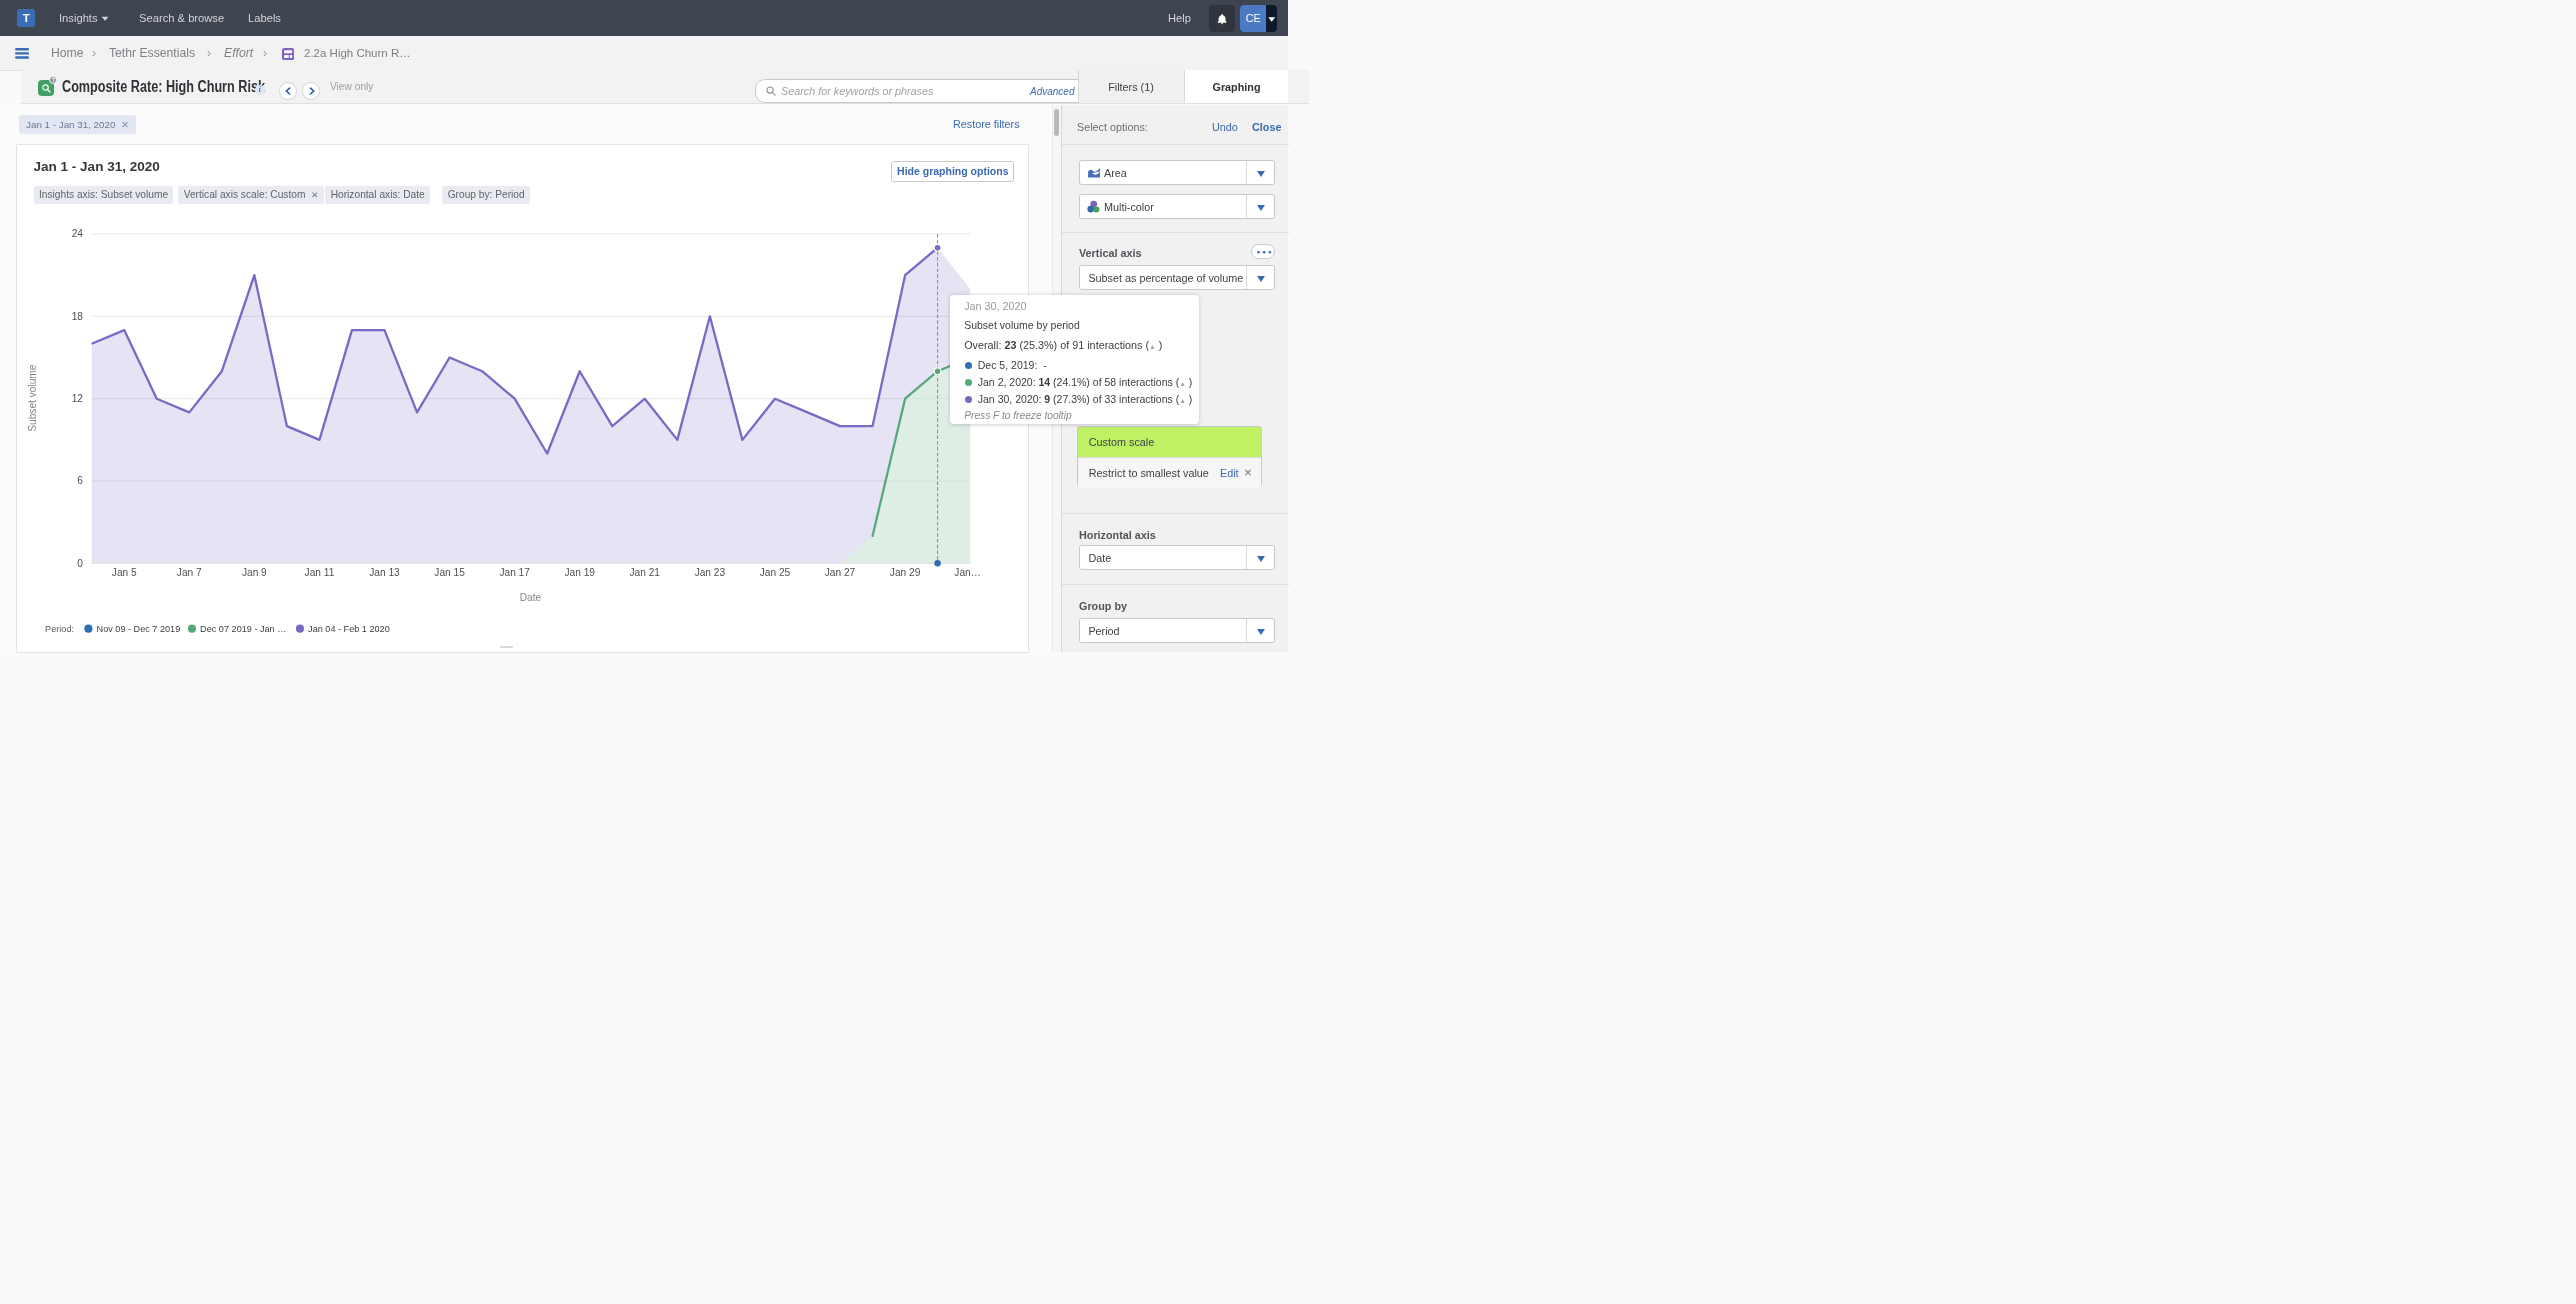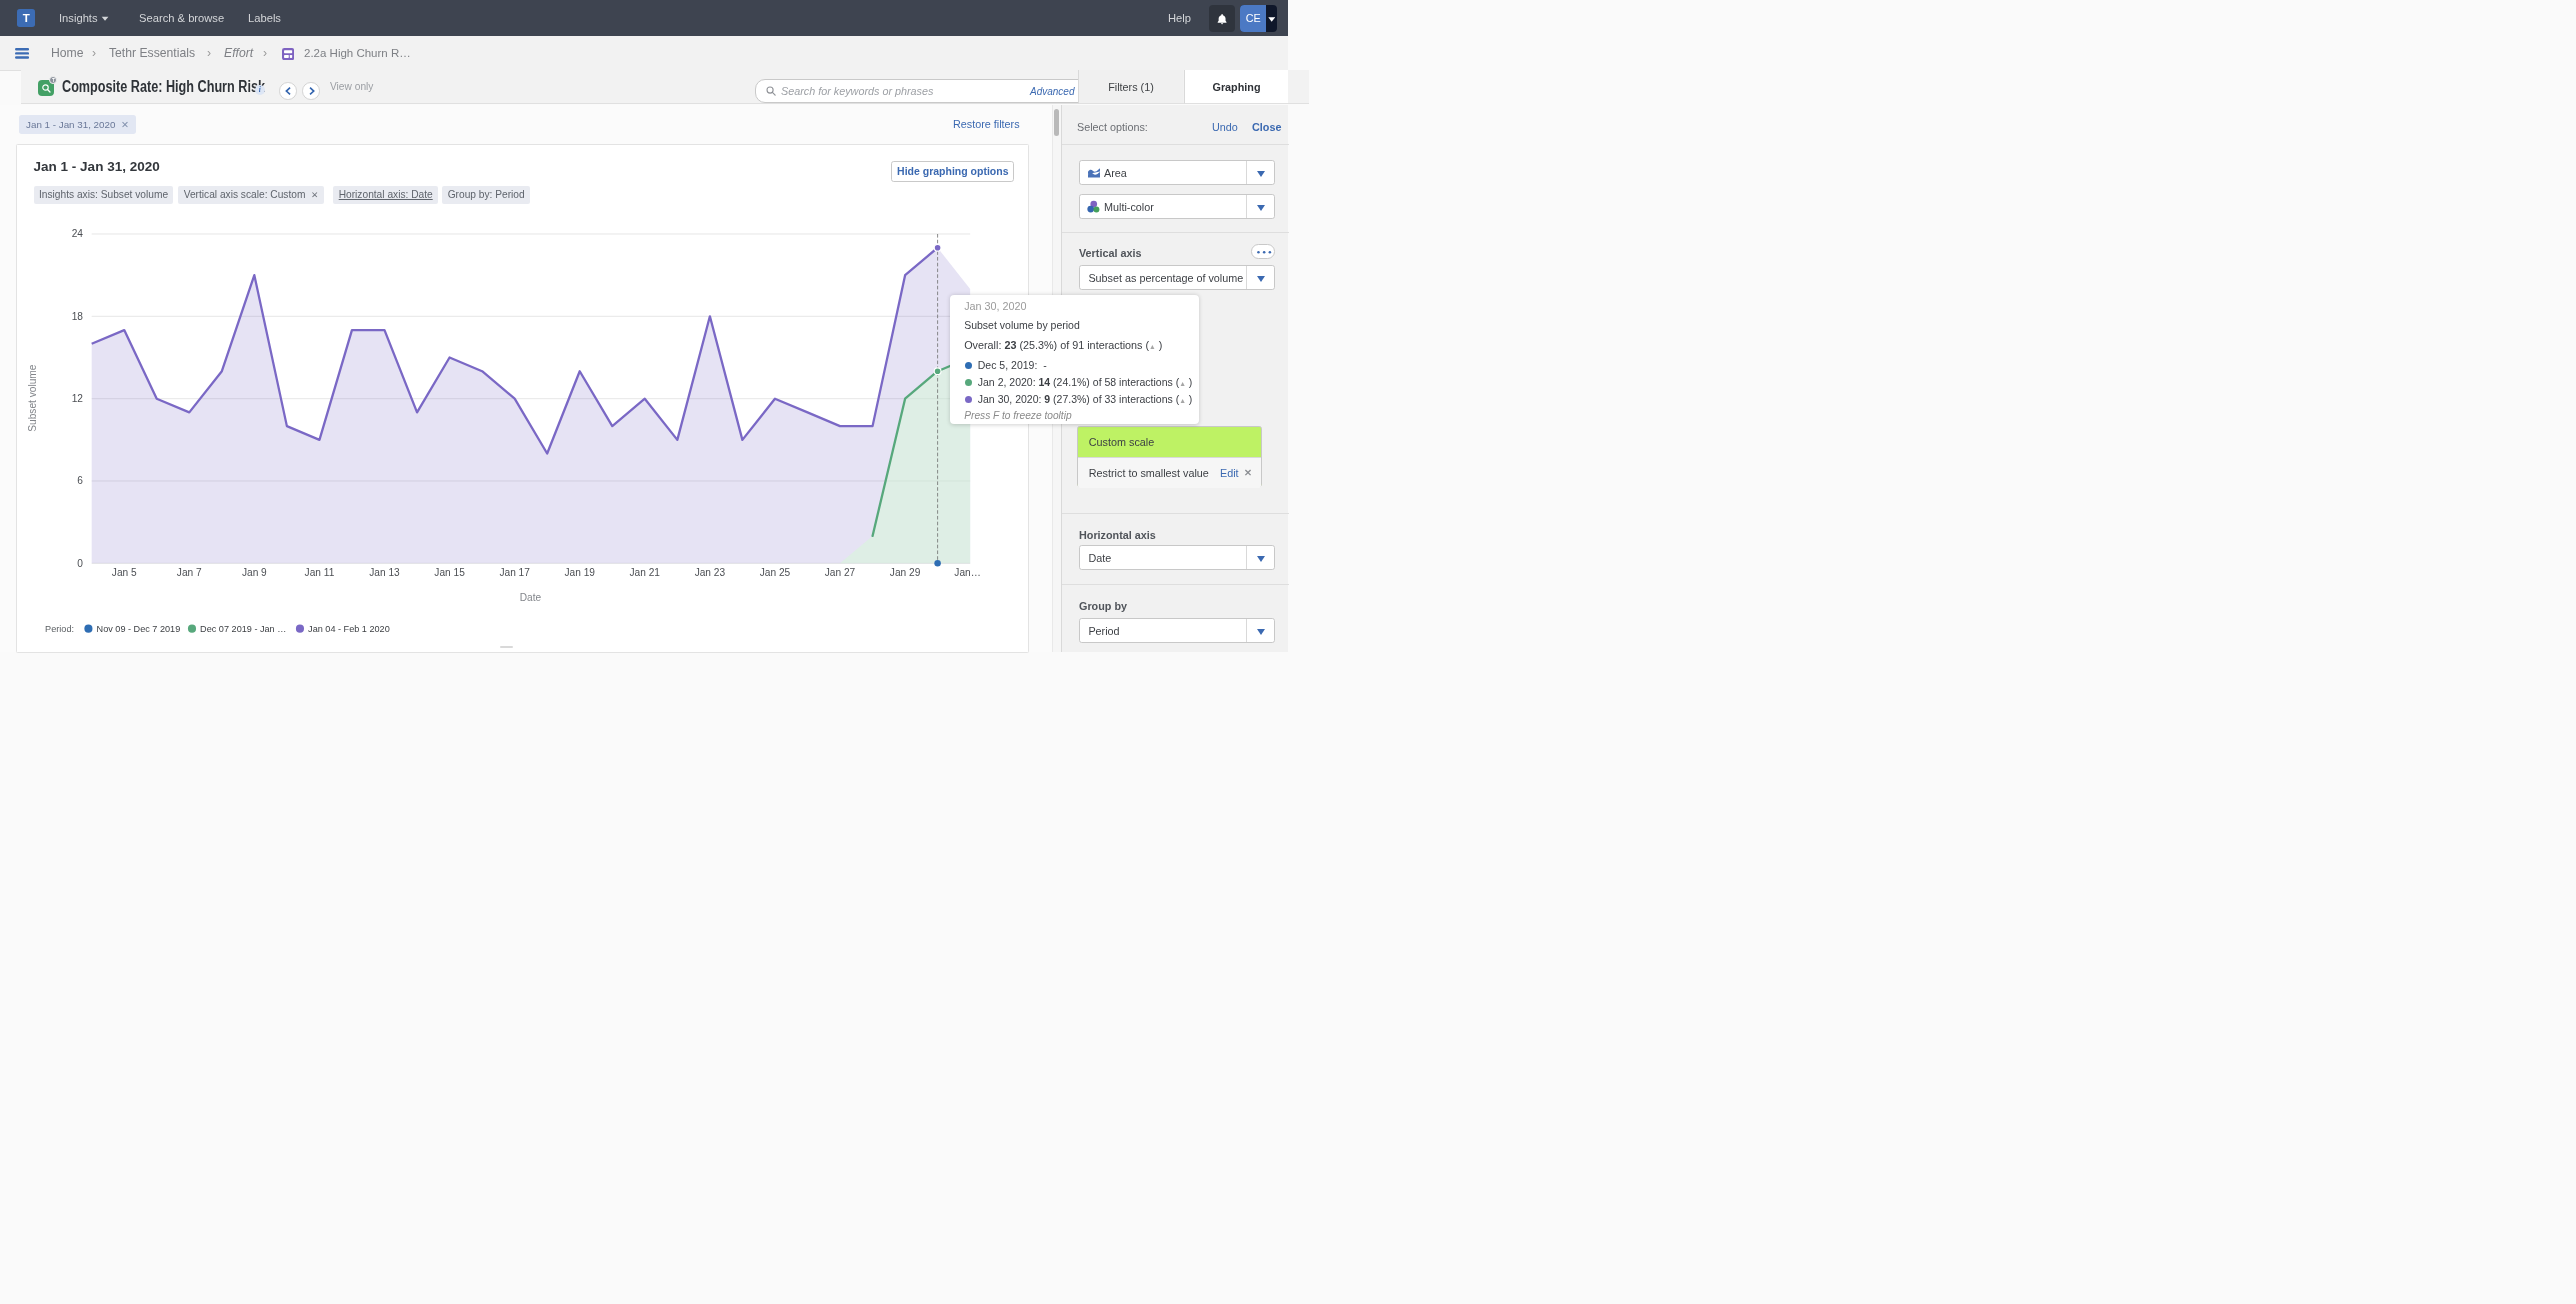--- a/index.html
+++ b/index.html
@@ -122,21 +122,21 @@
 <div id="tab-filters">Filters (1)</div>
 <div id="tab-graphing">Graphing</div>
 <div id="main">
 <div id="chip1">Jan 1 - Jan 31, 2020&nbsp;&nbsp;<span style="color:#8291ad;font-size:9.5px;">✕</span></div>
 <div id="restore">Restore filters</div>
 <div id="card">
 <div id="cardhead">Jan 1 - Jan 31, 2020</div>
 <div id="hidebtn">Hide graphing options</div>
 <div class="gchip" style="left:16.3px;">Insights axis: Subset volume</div>
 <div class="gchip" style="left:161px;">Vertical axis scale: Custom&nbsp;&nbsp;<span style="color:#70757d;font-size:8.8px;">✕</span></div>
-<div class="gchip" style="left:316px;text-decoration:underline;">Horizontal axis: Date</div>
+<div class="gchip" style="left:308px;">Horizontal axis: Date</div>
 <div class="gchip" style="left:425px;">Group by: Period</div>
 <svg style="position:absolute;left:0;top:0;" width="1012" height="507" viewBox="0 0 1494 749">
         <line x1="109.8" y1="618.0" x2="1407.6" y2="618.0" stroke="#dadada" stroke-width="1"></line>
         <line x1="109.8" y1="496.4" x2="1407.6" y2="496.4" stroke="#dadada" stroke-width="1"></line>
         <line x1="109.8" y1="374.8" x2="1407.6" y2="374.8" stroke="#dadada" stroke-width="1"></line>
         <line x1="109.8" y1="253.1" x2="1407.6" y2="253.1" stroke="#dadada" stroke-width="1"></line>
         <line x1="109.8" y1="131.5" x2="1407.6" y2="131.5" stroke="#dadada" stroke-width="1"></line>
         <text x="97" y="623.0" text-anchor="end" font-size="15" fill="#4b4e53">0</text>
         <text x="97" y="501.4" text-anchor="end" font-size="15" fill="#4b4e53">6</text>
         <text x="97" y="379.8" text-anchor="end" font-size="15" fill="#4b4e53">12</text>

